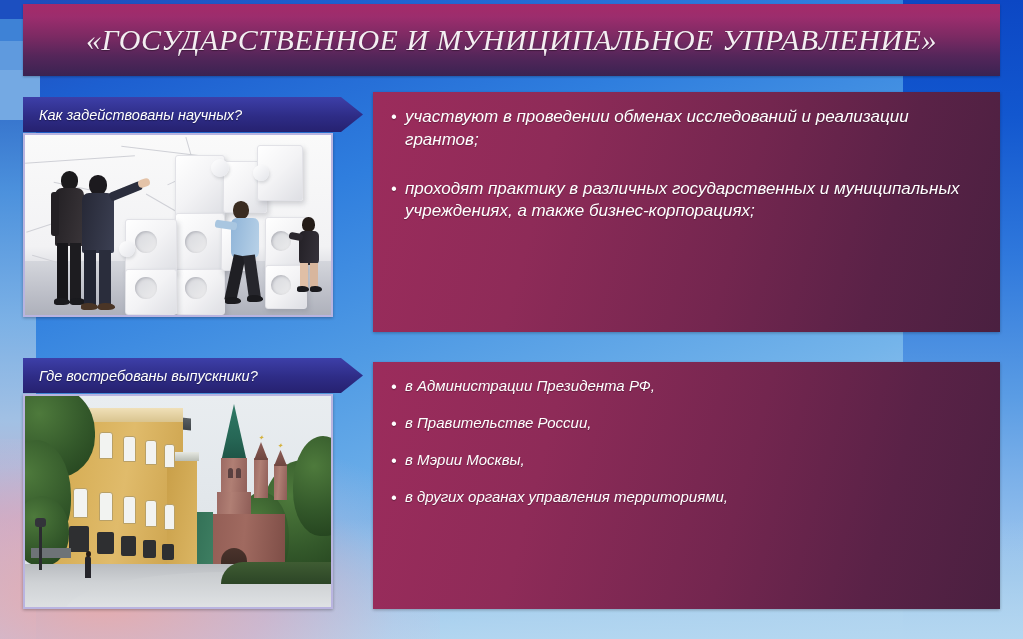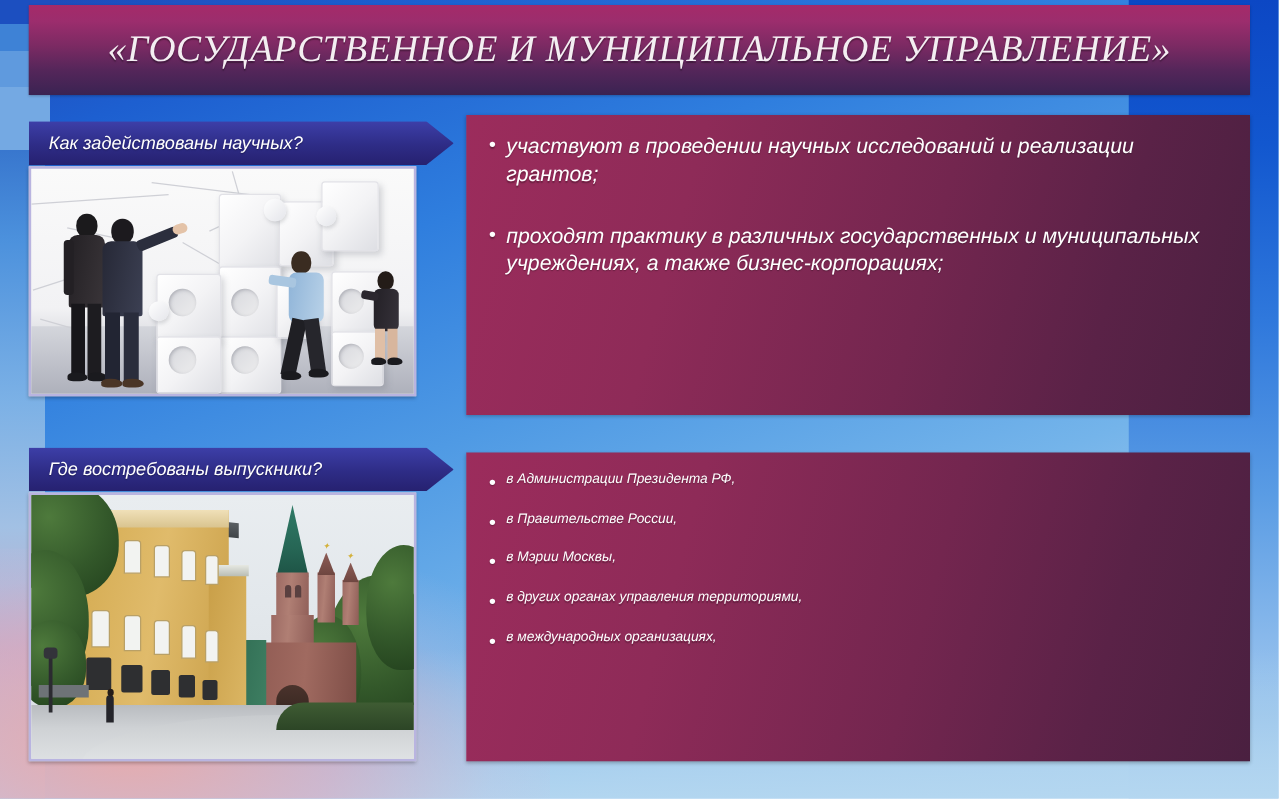--- a/index.html
+++ b/index.html
@@ -263,21 +263,21 @@
   }
   .bullet::before {
     content: "\2022";
     position: absolute;
     left: 0; top: 0;
     color: #ffffff;
     font-size: 16px;
   }
   #panel-1 .bullet { margin-bottom: 26px; }
   #panel-1 .bullet:last-child { margin-bottom: 0; }
-  #panel-2 .bullet { margin-bottom: 17px; font-size: 11px; }
+  #panel-2 .bullet { margin-bottom: 17px; font-size: 15px; }
   #panel-2 .bullet:last-child { margin-bottom: 0; }
 </style>
 </head>
 <body>
 
 <div id="slide">
 
   <div class="bg-left-dark"></div>
   <div class="bg-right-glow"></div>
   <div class="bg-topleft-strips"></div>
@@ -365,21 +365,21 @@
         <div class="p-leg" style="left:275px;top:128px;width:8px;height:26px;background:#e0bfa6;"></div>
         <div class="p-leg" style="left:285px;top:128px;width:8px;height:26px;background:#d8b69d;"></div>
         <div class="p-shoe" style="left:272px;top:151px;width:12px;height:6px;"></div>
         <div class="p-shoe" style="left:285px;top:151px;width:12px;height:6px;"></div>
       </div>
     </div>
   </div>
 
   <div class="content-panel" id="panel-1">
     <ul class="bullet-list">
-      <li class="bullet">участвуют в проведении научных исследований и реализации грантов;</li>
+      <li class="bullet">участвуют в проведении обменах исследований и реализации грантов;</li>
       <li class="bullet">проходят практику в различных государственных и муниципальных учреждениях, а также бизнес-корпорациях;</li>
     </ul>
   </div>
 
   <div class="pennant" id="pennant-2">
     <span class="pennant-label">Где востребованы выпускники?</span>
   </div>
 
   <div class="photo-frame" id="photo-2">
     <div class="photo-inner">
@@ -449,17 +449,16 @@
       <div style="position:absolute;left:10px;top:122px;width:11px;height:9px;background:#33333a;border-radius:3px;"></div>
     </div>
   </div>
 
   <div class="content-panel" id="panel-2">
     <ul class="bullet-list">
       <li class="bullet">в Администрации Президента РФ,</li>
       <li class="bullet">в Правительстве России,</li>
       <li class="bullet">в Мэрии Москвы,</li>
       <li class="bullet">в других  органах управления территориями,</li>
-      <li class="bullet">в международных организациях,</li>
     </ul>
   </div>
 
 </div>
 
 </body></html>

